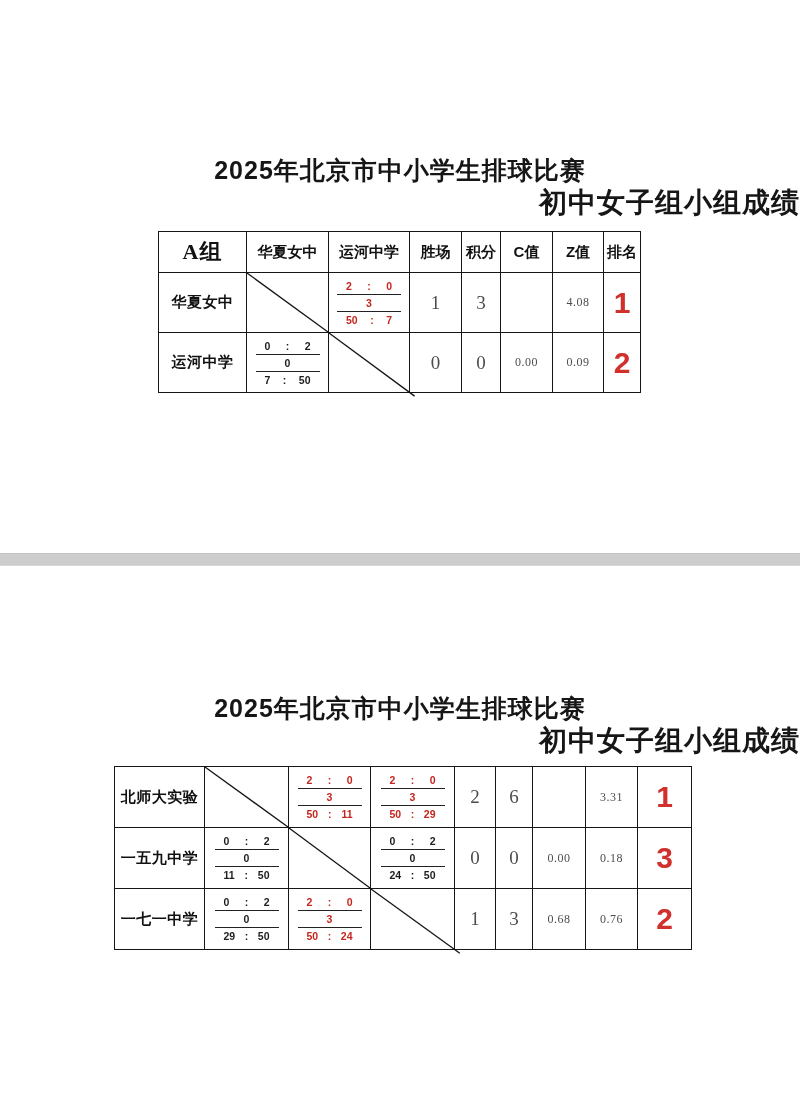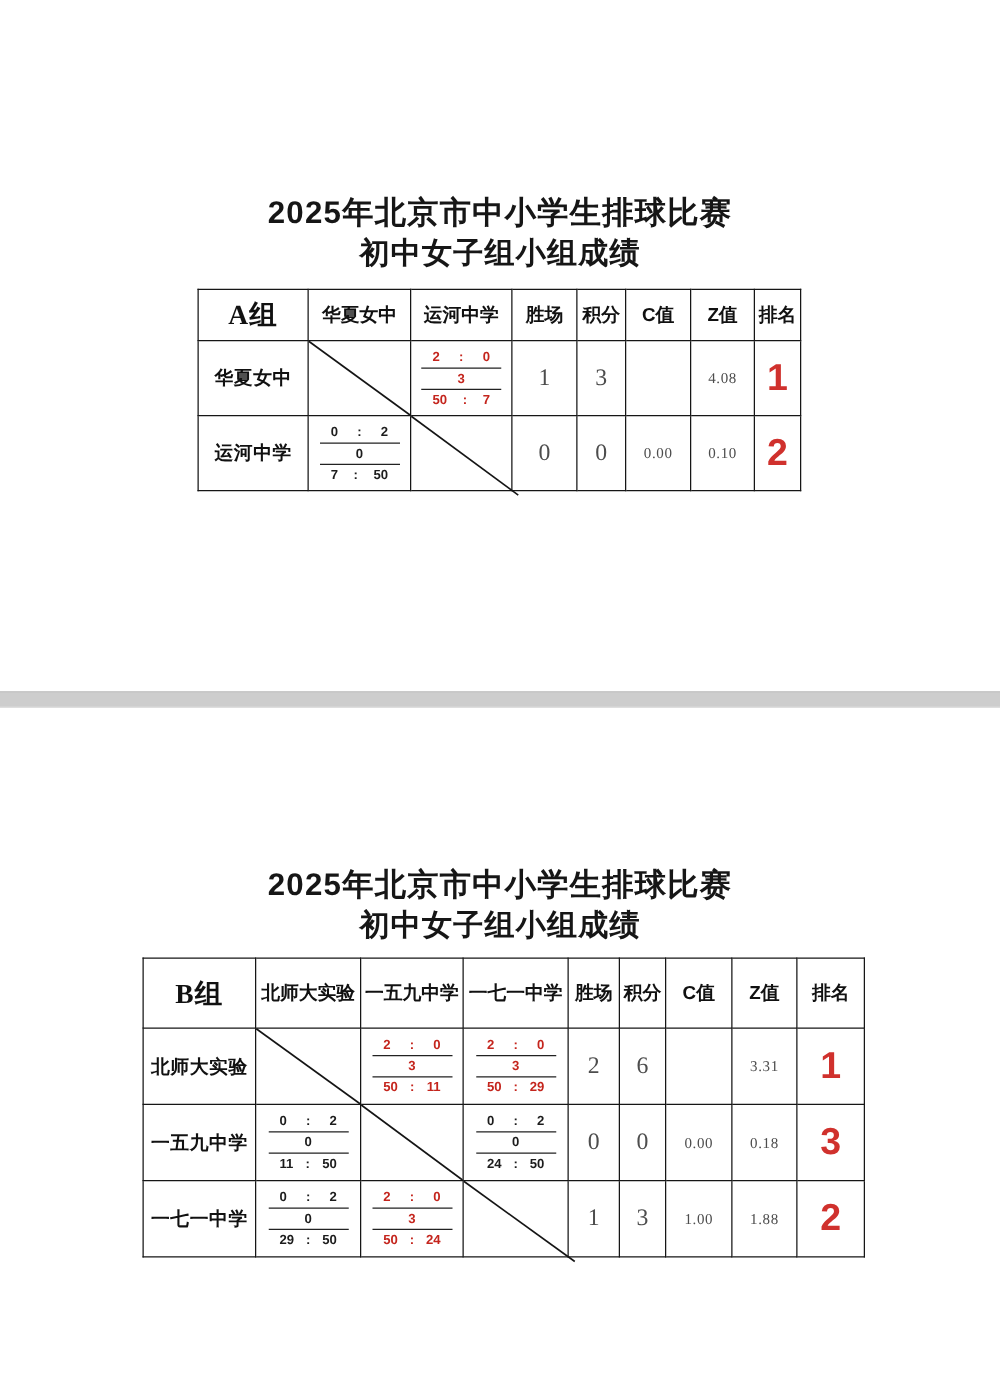--- a/index.html
+++ b/index.html
@@ -4,21 +4,21 @@
 <style>
   html,body{margin:0;padding:0;background:#ffffff;}
   .screen{
     position:relative;width:800px;height:1048px;margin:0 auto;
     background:#ffffff;overflow:hidden;
     font-family:"Liberation Sans",sans-serif;color:#151515;
   }
   
   .title-block{position:absolute;left:0;width:800px;text-align:center;font-weight:bold;color:#161616;}
   .title-block .t1{font-size:25px;line-height:33px;letter-spacing:1px;}
-  .title-block .t2{font-size:24px;line-height:31px;letter-spacing:1px;}
+  .title-block .t2{font-size:28px;line-height:31px;letter-spacing:1px;text-align:right;}
   .title-a{top:154px;}
   .title-b{top:692px;}
 
   
   .divider{position:absolute;left:0;top:553px;width:800px;height:13px;background:var(--divider-gray,#cdcdcd);border-top:1px solid #c3c3c3;border-bottom:1px solid #d6d6d6;box-sizing:border-box;}
 
   
   .twrap{position:absolute;}
   .twrapA{left:158px;top:231px;}
   .twrapB{left:114px;top:766px;}
@@ -131,21 +131,21 @@
           </div>
         </td>
         <td class="diag">
           <svg viewBox="0 0 100 100" preserveAspectRatio="none">
                 <line x1="0" y1="0" x2="107" y2="107" stroke="#151515" stroke-width="1.3" vector-effect="non-scaling-stroke"></line>
               </svg>
         </td>
         <td class="stat">0</td>
         <td class="stat">0</td>
         <td class="val">0.00</td>
-        <td class="val">0.10</td>
+        <td class="val">0.09</td>
         <td class="rank">2</td>
       </tr>
     </tbody>
       </table>
   </div>
 
   <div class="divider"></div>
 
   <div class="title-block title-b">
     <div class="t1">2025年北京市中小学生排球比赛</div>
@@ -159,31 +159,20 @@
           <col style="width:84px">
           <col style="width:82px">
           <col style="width:84px">
         <col style="width:41px">
           <col style="width:37px">
           <col style="width:53px">
           <col style="width:52px">
           <col style="width:54px">
       </colgroup>
       <tbody>
-          <tr class="h">
-        <th class="group">B组</th>
-        <th>北师大实验</th>
-        <th>一五九中学</th>
-        <th>一七一中学</th>
-        <th>胜场</th>
-        <th>积分</th>
-        <th>C值</th>
-        <th>Z值</th>
-        <th>排名</th>
-      </tr>
 
       <tr class="r">
         <td class="tname">北师大实验</td>
         <td class="diag">
           <svg viewBox="0 0 100 100" preserveAspectRatio="none">
                 <line x1="0" y1="0" x2="100" y2="100" stroke="#151515" stroke-width="1.3" vector-effect="non-scaling-stroke"></line>
               </svg>
         </td>
         <td class="win">
           <div class="scorebox">
@@ -310,21 +299,21 @@
                 </div>
           </div>
         </td>
         <td class="diag">
           <svg viewBox="0 0 100 100" preserveAspectRatio="none">
                 <line x1="0" y1="0" x2="107" y2="107" stroke="#151515" stroke-width="1.3" vector-effect="non-scaling-stroke"></line>
               </svg>
         </td>
         <td class="stat">1</td>
         <td class="stat">3</td>
-        <td class="val">1.00</td>
-        <td class="val">1.88</td>
+        <td class="val">0.68</td>
+        <td class="val">0.76</td>
         <td class="rank">2</td>
       </tr>
     </tbody>
       </table>
   </div>
 
 </div>
 
 </body></html>

